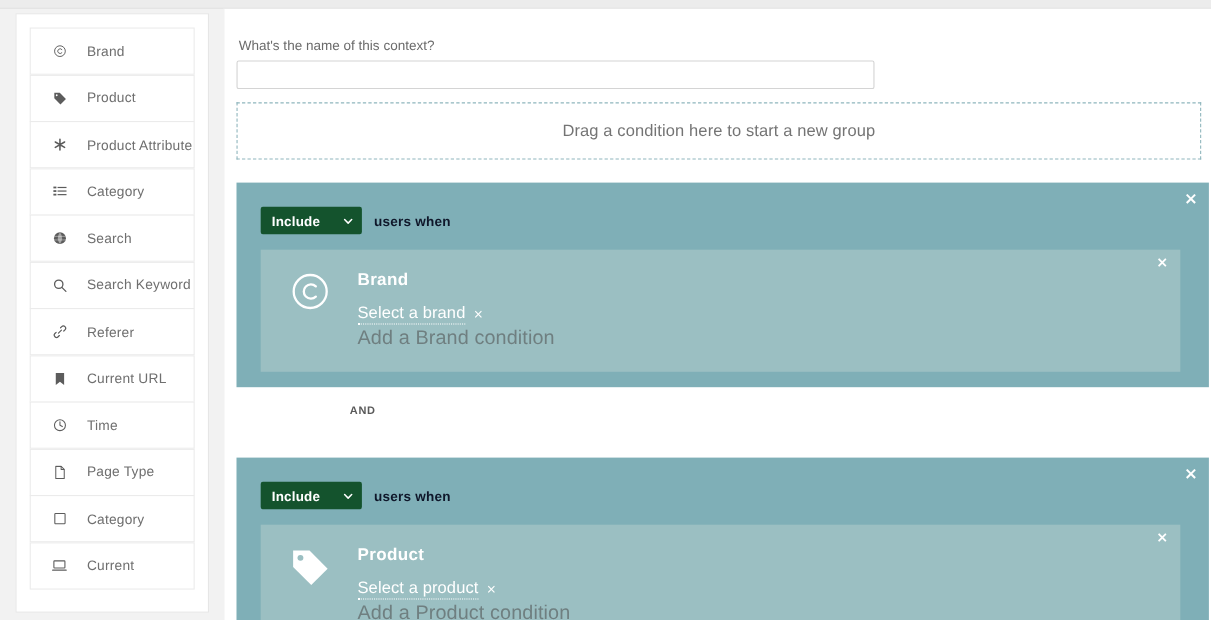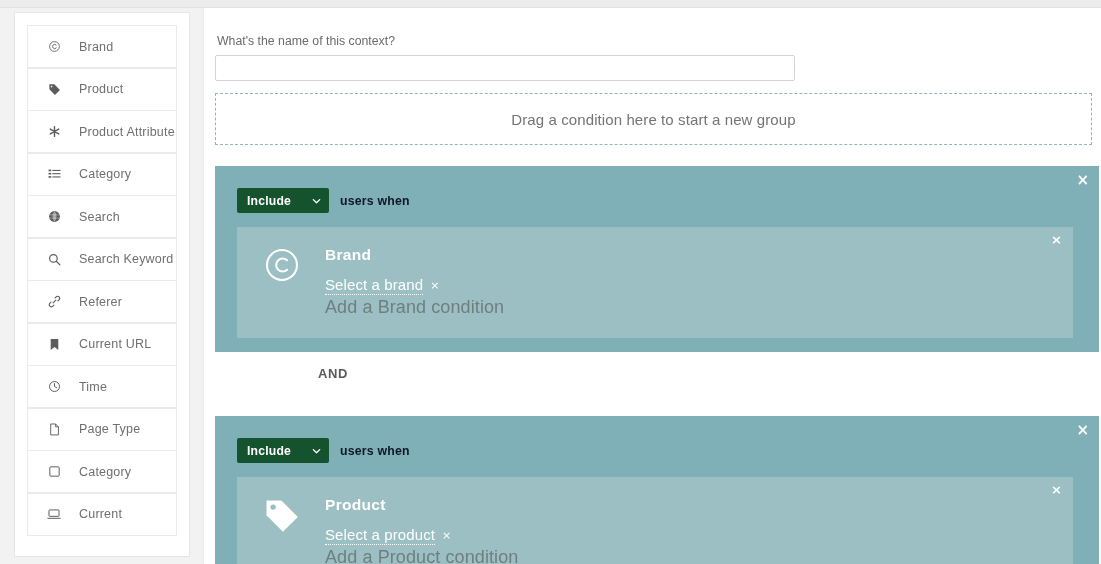--- a/index.html
+++ b/index.html
@@ -221,21 +221,21 @@
   }
 
   
   .and-row {
     height: 43px;
     display: flex;
     align-items: center;
     padding-left: 103px;
   }
   .and-text {
-    font-size: 13px;
+    font-size: 10px;
     font-weight: bold;
     color: #5a5a5a;
     letter-spacing: 0.6px;
   }
 </style>
 </head>
 <body>
 
 <div id="root">
 

